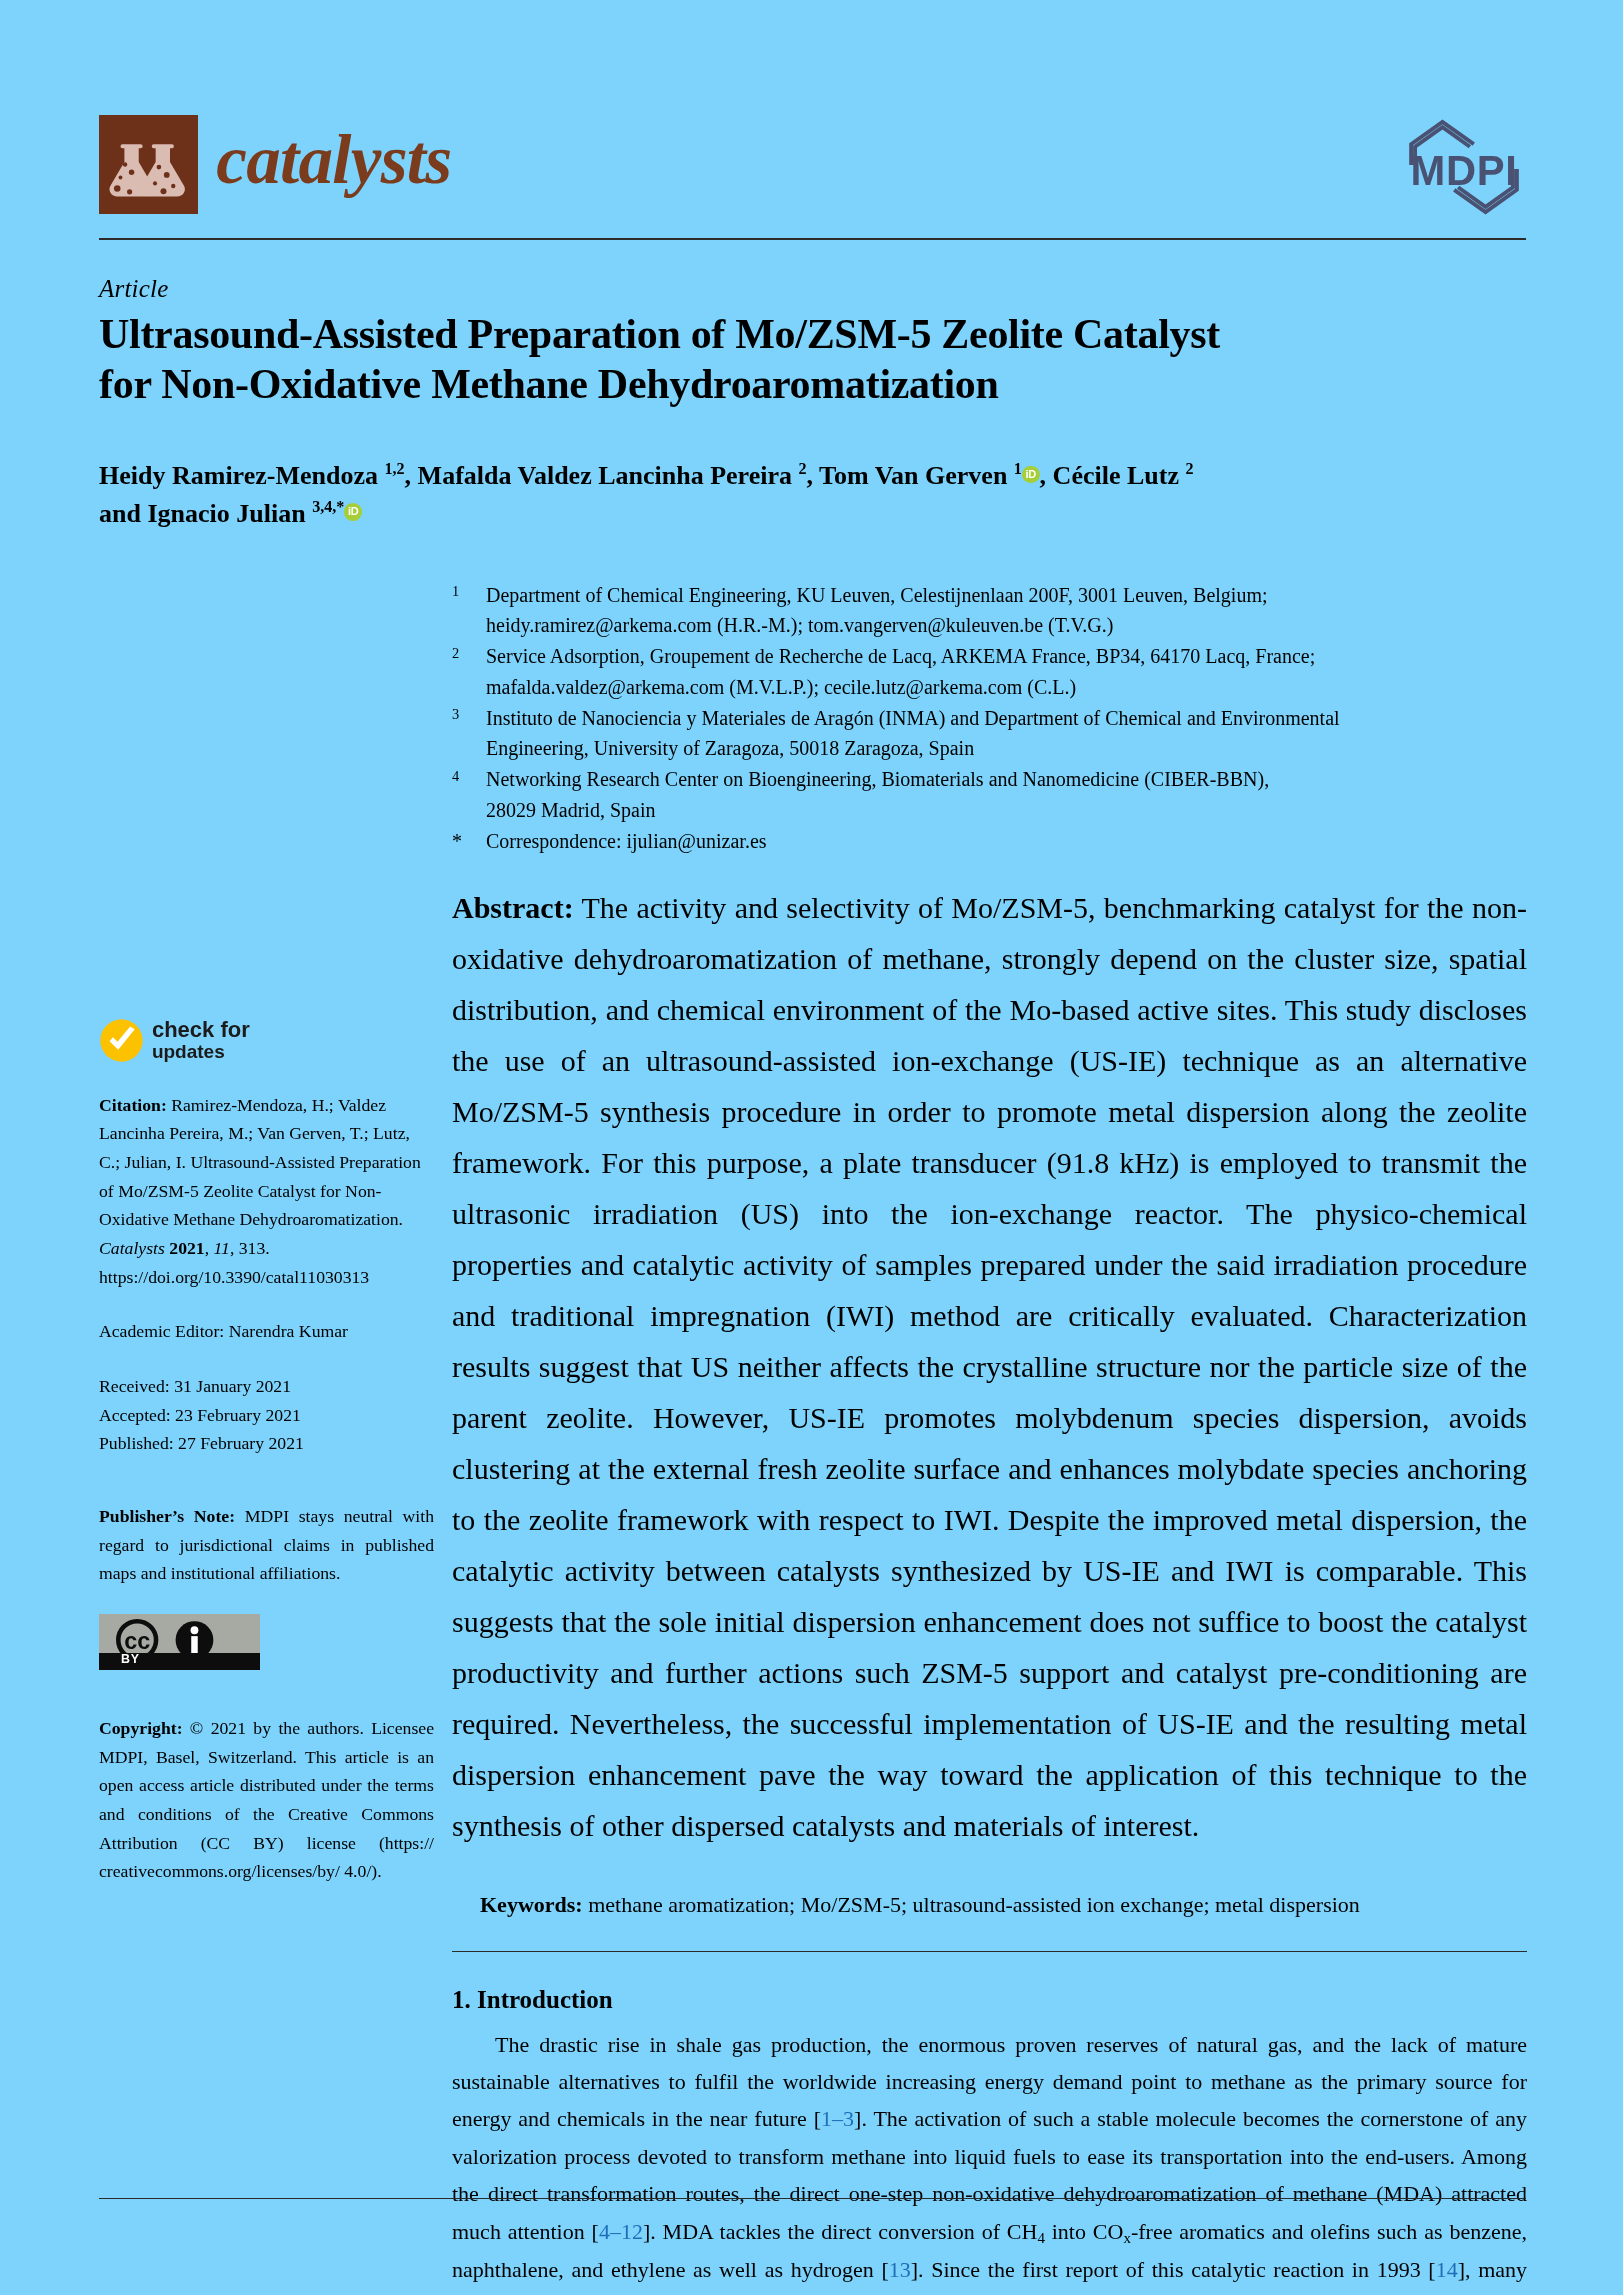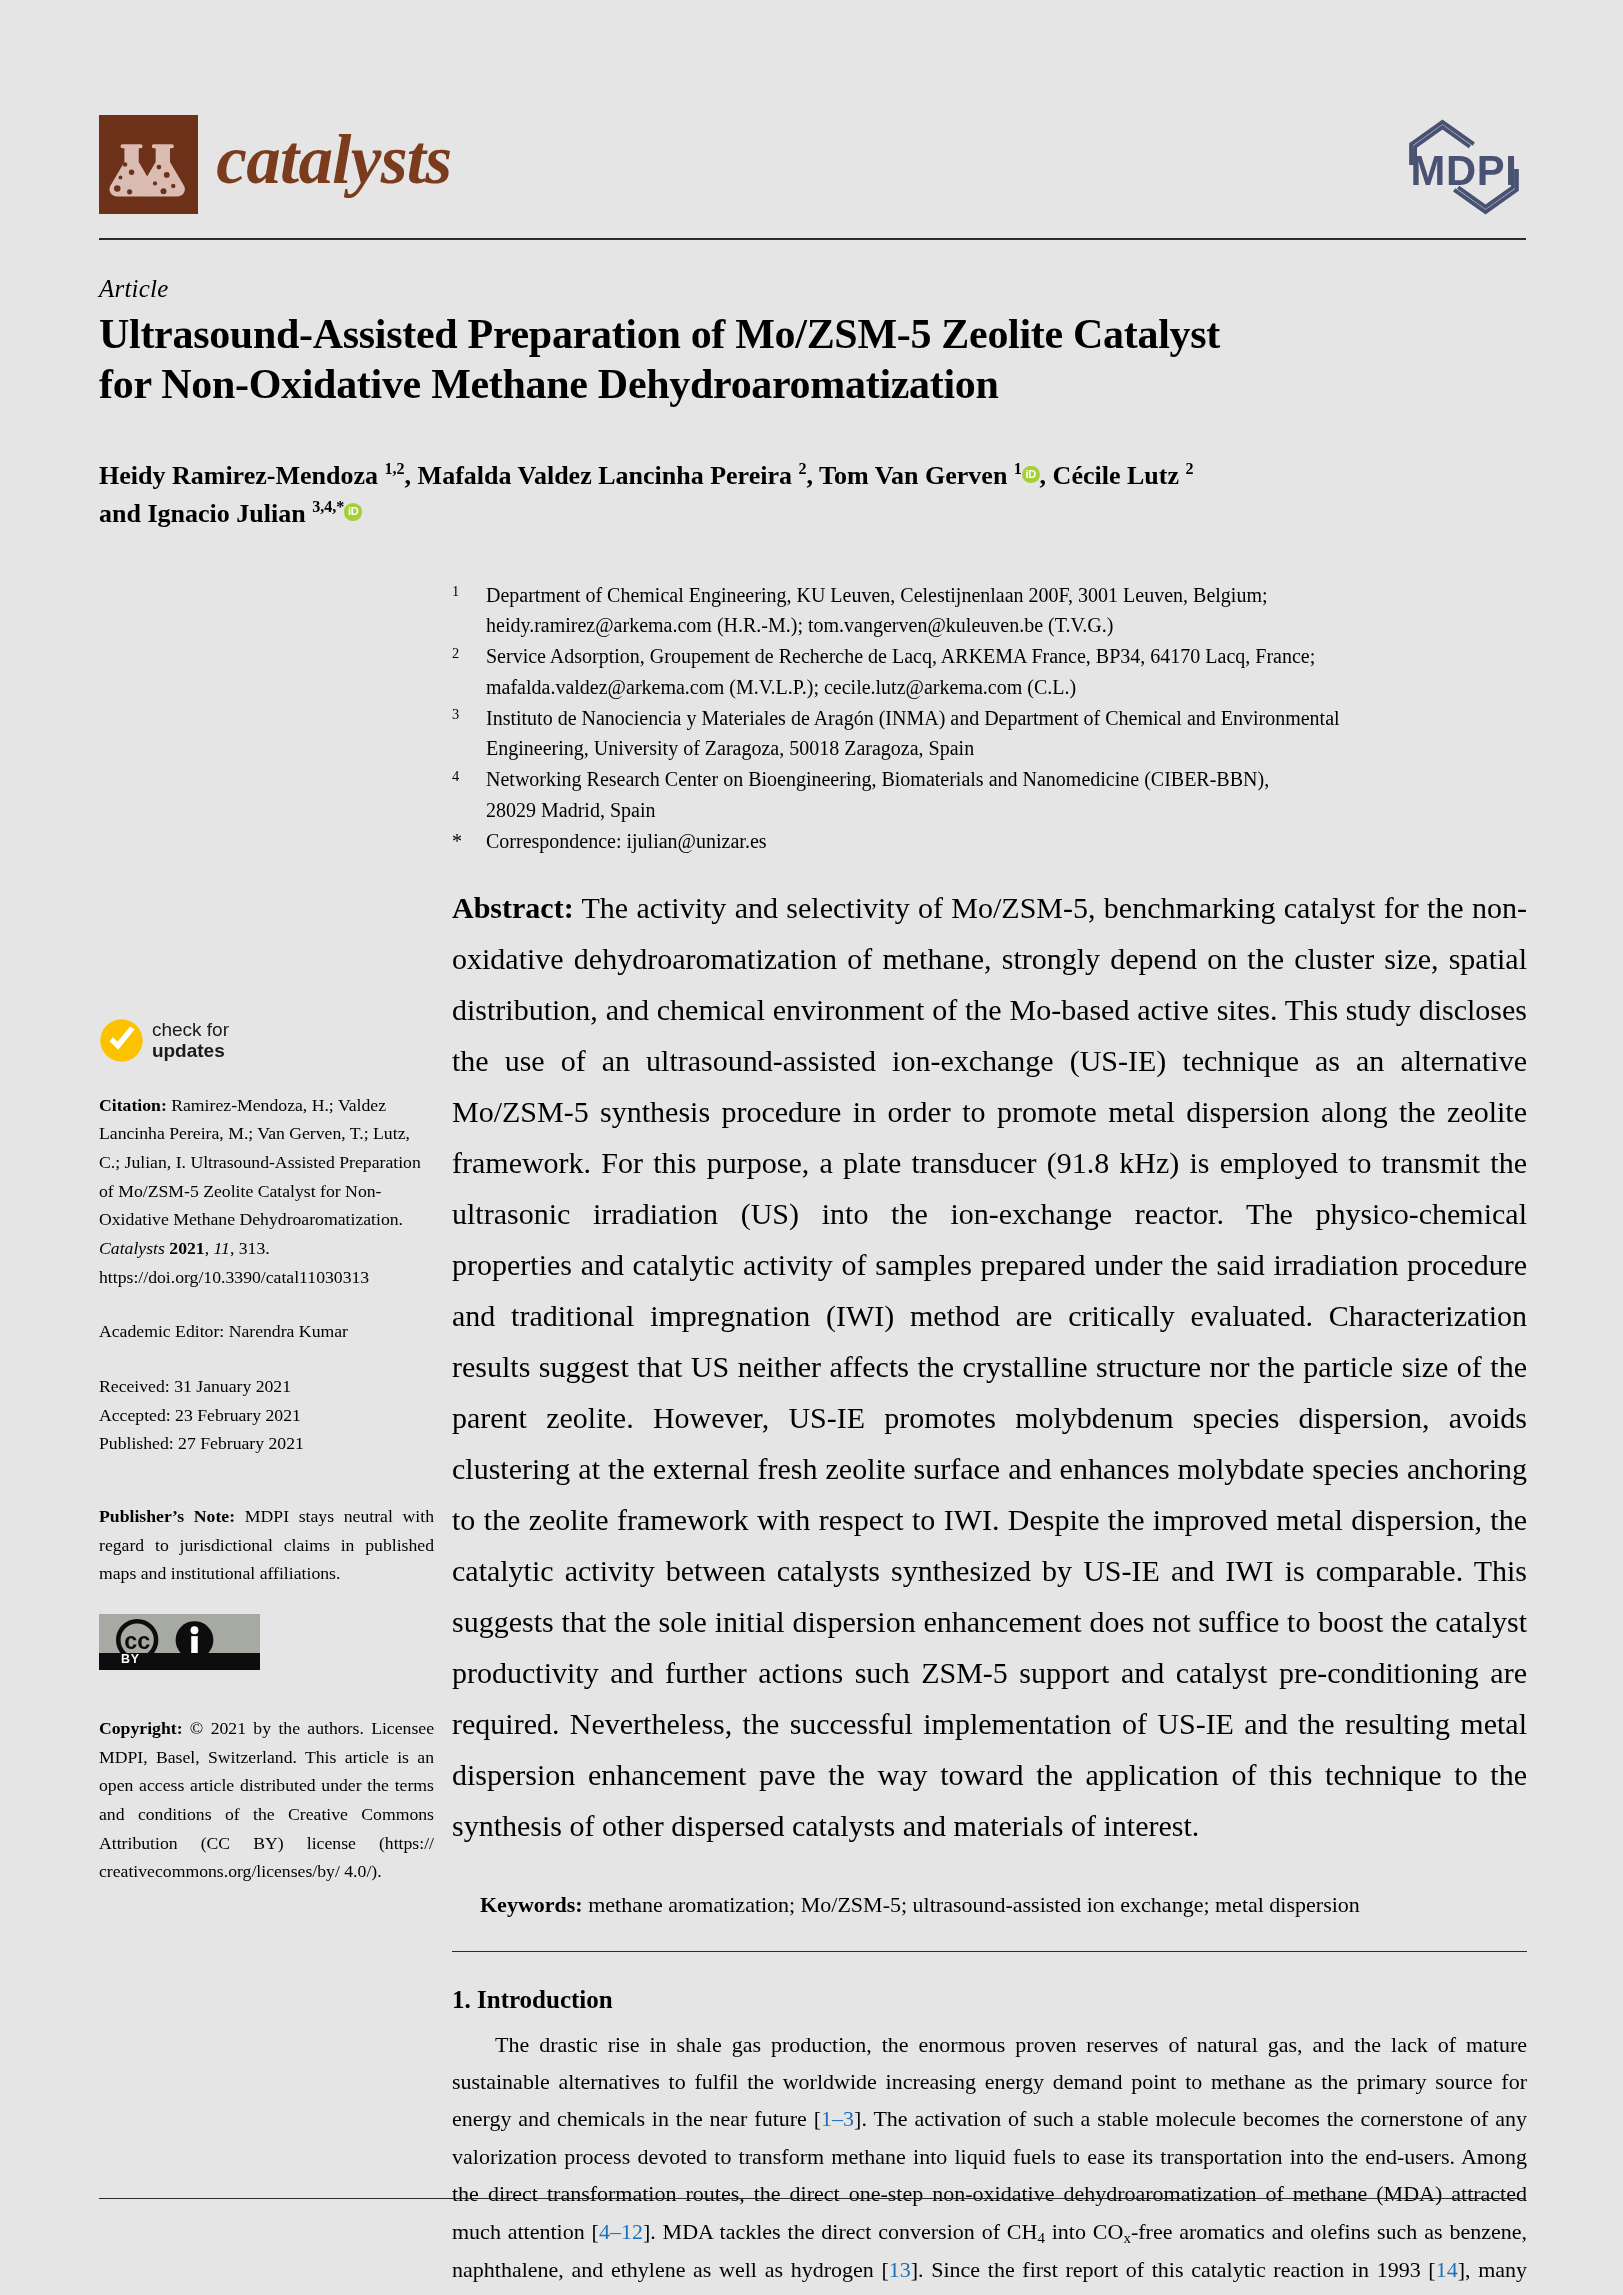--- a/index.html
+++ b/index.html
@@ -8,21 +8,21 @@
     background: #ffffff;
   }
   body {
     font-family: "Liberation Serif", "DejaVu Serif", serif;
     color: #000000;
   }
   .page {
     position: relative;
     width: 1623px;
     height: 2295px;
-    background: #e5e5e5;
+    background: #7dd3fc;
     box-sizing: border-box;
     overflow: hidden;
   }
 
   
   .masthead {
     position: absolute;
     left: 99px;
     top: 115px;
     width: 1427px;
@@ -159,21 +159,21 @@
     align-items: center;
     gap: 7.9px;
     margin-bottom: 27.5px;
   }
   .cfu-mark { width: 45px; height: 45px; flex: 0 0 45px; }
   .cfu-text {
     font-family: "Liberation Sans", sans-serif;
     line-height: 1.08;
     color: #1b1b1b;
   }
-  .cfu-l1 { font-size: 19px; font-weight: 400; }
+  .cfu-l1 { font-size: 22px; font-weight: 700; }
   .cfu-l2 { font-size: 19px; font-weight: 700; }
   .sb-block { margin-bottom: 26px; text-align: left; }
   .sb-block.justify { text-align: justify; margin-top: 44px; }
   .sb-block b { font-weight: 700; }
   .sb-block i { font-style: italic; }
   .sb-line { display: block; }
   .cc-badge {
     width: 161px;
     height: 56px;
     margin: 6.5px 0 19.6px 0;

